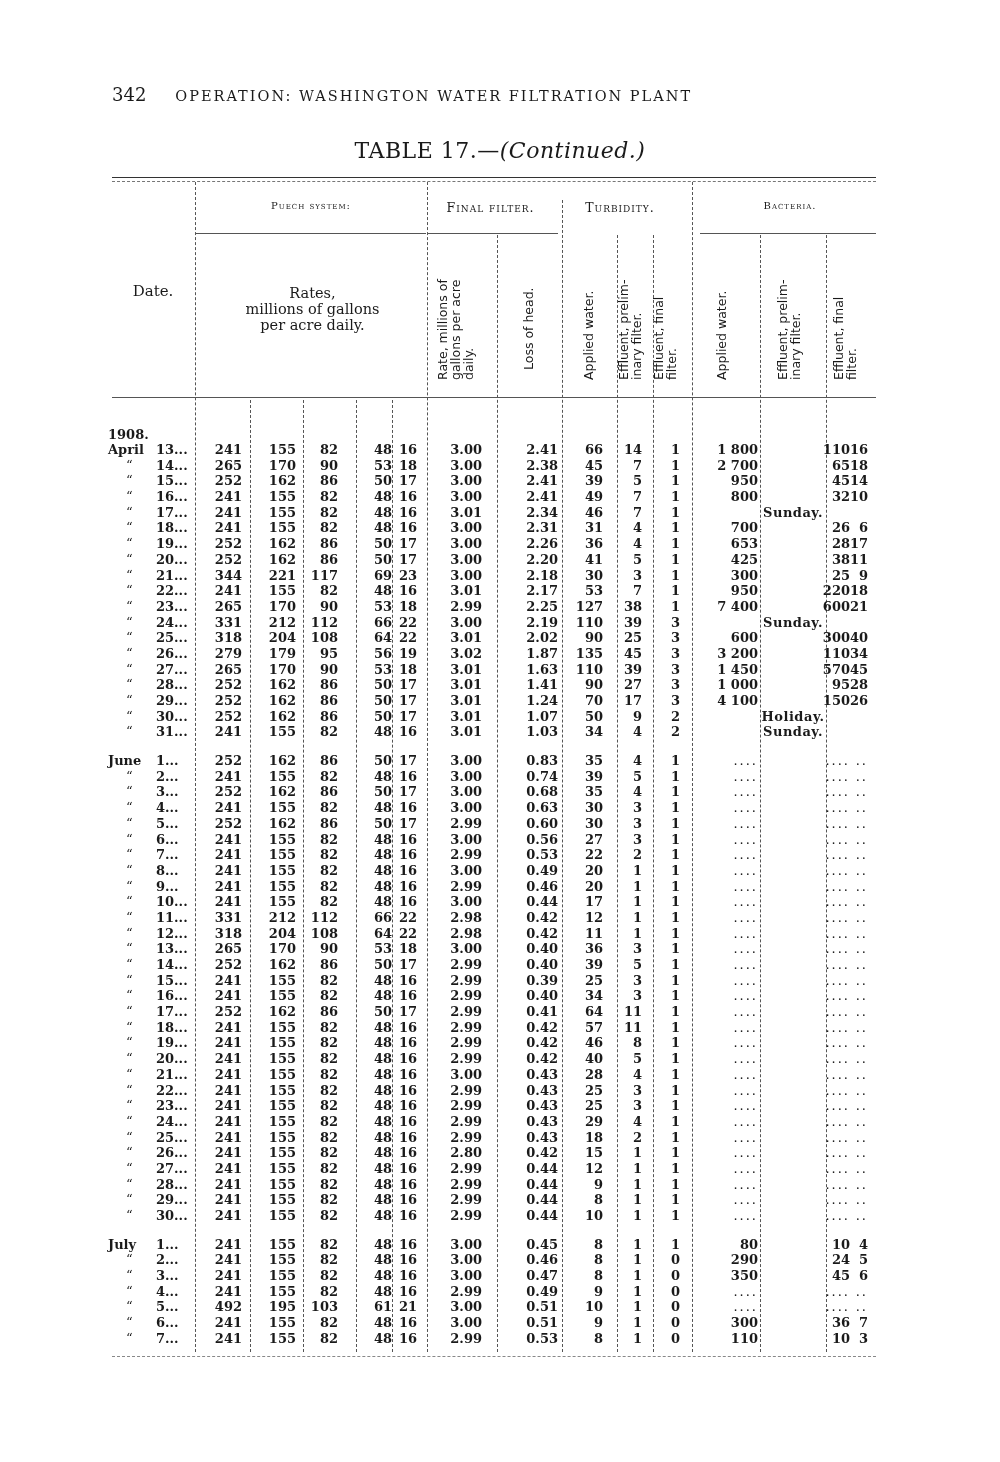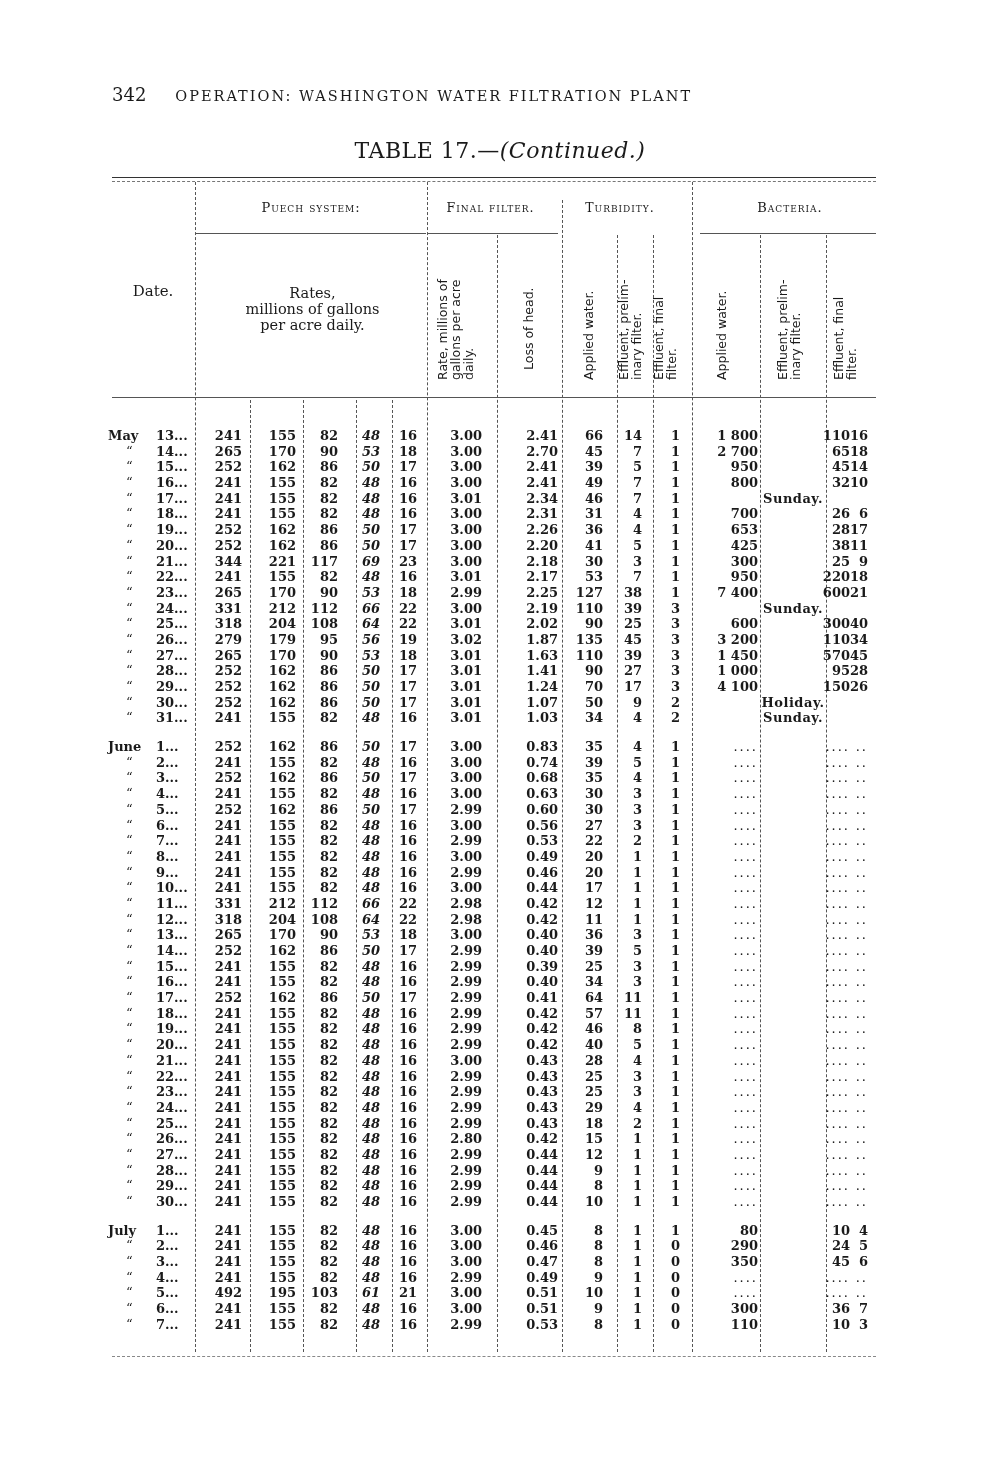--- a/index.html
+++ b/index.html
@@ -15,21 +15,21 @@
   .running-head .ttl { font-size: 14.5px; letter-spacing: 2px; }
   .table-title {
     position: absolute; left: 0; width: 1000px; top: 138px; text-align: center;
     font-size: 22px; letter-spacing: 0.5px;
   }
   .table-title i { font-style: italic; }
   .top-rule { position: absolute; left: 112px; width: 764px; top: 177px; border-top: 1px solid #333; }
   .top-rule2 { position: absolute; left: 112px; width: 764px; top: 181px; border-top: 1px dashed #777; }
 
   .hdr { position: absolute; font-size: 13px; text-align: center; }
-  .smallcaps { font-variant: small-caps; letter-spacing: 1px; font-size: 13px; }
+  .smallcaps { font-variant: small-caps; letter-spacing: 1px; font-size: 10px; }
   .vtext {
     position: absolute; writing-mode: vertical-rl; transform: rotate(180deg);
     font-family: "DejaVu Sans", "Liberation Sans", sans-serif; font-size: 12.5px; line-height: 13px;
     text-align: left; white-space: pre-line;
   }
   .vline { position: absolute; border-left: 1px dashed #555; }
   .hline { position: absolute; border-top: 1px solid #555; }
 
   .rows { position: absolute; left: 108px; top: 428px; width: 770px; }
   .group { margin-bottom: 13px; }
@@ -38,21 +38,21 @@
     font-family: "DejaVu Serif", "Liberation Serif", serif; font-weight: bold;
   }
   .row span { position: absolute; top: 0; white-space: nowrap; }
   .year { position: relative; height: 14px; font-size: 13px; line-height: 14px; font-weight: bold; }
   .c-mon { left: 0; width: 46px; font-weight: bold; }
   .c-day { left: 44px; width: 46px; text-align: right; }
   .r { text-align: right; }
   .c0 { left: 92px; width: 42px; }
   .c1 { left: 150px; width: 38px; }
   .c2 { left: 200px; width: 30px; }
-  .c3 { left: 244px; width: 28px; font-style: italic; }
+  .c3 { left: 256px; width: 28px; }
   .c4 { left: 287px; width: 22px; }
   .c5 { left: 330px; width: 44px; }
   .c6 { left: 402px; width: 48px; }
   .c7 { left: 465px; width: 30px; }
   .c8 { left: 510px; width: 24px; }
   .c9 { left: 556px; width: 16px; }
   .c10 { left: 590px; width: 60px; }
   .c11 { left: 670px; width: 72px; }
   .c12 { left: 712px; width: 48px; }
   .span-note { left: 600px; width: 170px; text-align: center; letter-spacing: 0.5px; }
@@ -110,23 +110,24 @@
 <div class="vline" style="left:427px; top:182px; height:1170px;"></div>
 <div class="vline" style="left:497px; top:235px; height:1117px;"></div>
 <div class="vline" style="left:562px; top:200px; height:1152px;"></div>
 <div class="vline" style="left:617px; top:235px; height:1117px;"></div>
 <div class="vline" style="left:653px; top:235px; height:1117px;"></div>
 <div class="vline" style="left:692px; top:182px; height:1170px;"></div>
 <div class="vline" style="left:760px; top:235px; height:1117px;"></div>
 <div class="vline" style="left:826px; top:235px; height:1117px;"></div>
 
 <div class="rows" id="rows">
+  <div class="year">1908.</div>
 <div class="group">
       <div class="row">
-        <span class="c-mon">May</span>
+        <span class="c-mon">April</span>
         <span class="c-day" style="text-align: left; left: 48px;">13...</span>
         <span class="r c0">241</span>
         <span class="r c1">155</span>
         <span class="r c2">82</span>
         <span class="r c3">48</span>
         <span class="r c4">16</span>
         <span class="r c5">3.00</span>
         <span class="r c6">2.41</span>
         <span class="r c7">66</span>
         <span class="r c8">14</span>
@@ -137,21 +138,21 @@
       </div>
       <div class="row">
         <span class="c-mon" style="left: 18px; font-weight: normal;">“</span>
         <span class="c-day" style="text-align: left; left: 48px;">14...</span>
         <span class="r c0">265</span>
         <span class="r c1">170</span>
         <span class="r c2">90</span>
         <span class="r c3">53</span>
         <span class="r c4">18</span>
         <span class="r c5">3.00</span>
-        <span class="r c6">2.70</span>
+        <span class="r c6">2.38</span>
         <span class="r c7">45</span>
         <span class="r c8">7</span>
         <span class="r c9">1</span>
         <span class="r c10">2 700</span>
         <span class="r c11">65</span>
         <span class="r c12">18</span>
       </div>
       <div class="row">
         <span class="c-mon" style="left: 18px; font-weight: normal;">“</span>
         <span class="c-day" style="text-align: left; left: 48px;">15...</span>

